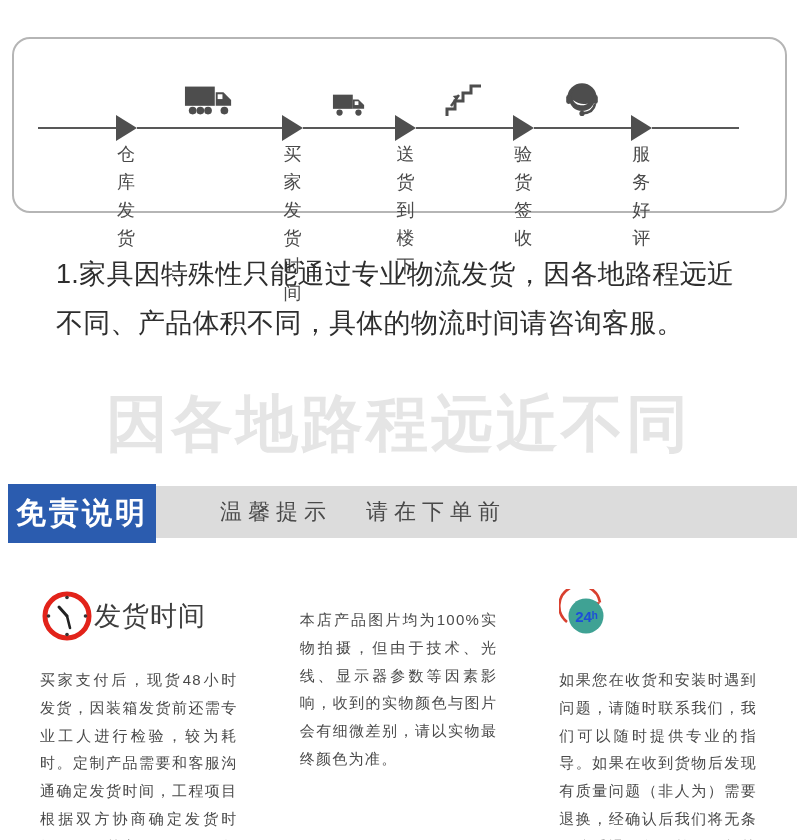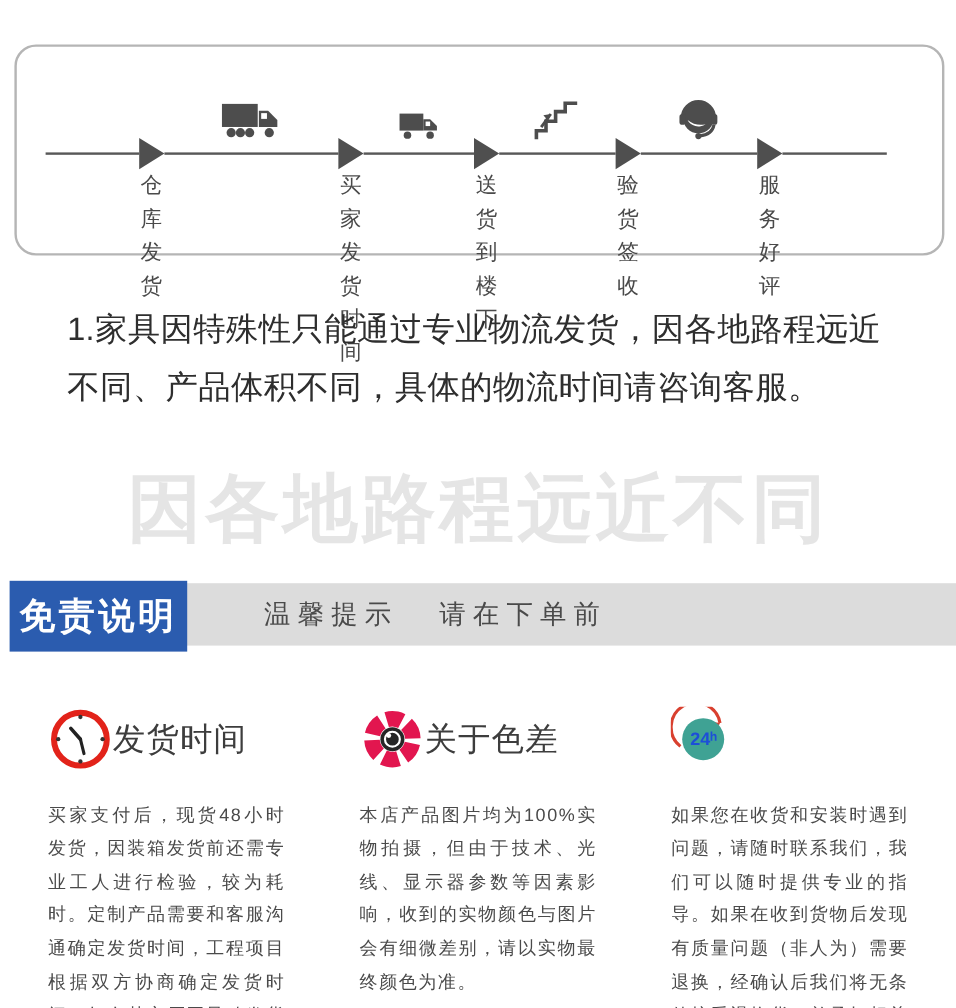--- a/index.html
+++ b/index.html
@@ -183,33 +183,20 @@
             <path d="M27 27 L19 18" stroke="#222" stroke-width="3" stroke-linecap="round"></path>
             <path d="M27 27 L30 39" stroke="#222" stroke-width="2.6" stroke-linecap="round"></path>
           </svg>
         </span>
         <span class="col-title">发货时间</span>
       </div>
       <div class="col-body">买家支付后，现货48小时发货，因装箱发货前还需专业工人进行检验，较为耗时。定制产品需要和客服沟通确定发货时间，工程项目根据双方协商确定发货时间，如有其它原因导致发货延迟，我们会及时和您沟通。</div>
     </div>
 
     <div class="col">
-      <div class="col-head">
-        <span class="icon-wrap">
-          <svg width="54" height="54" viewBox="0 0 54 54">
-            <g transform="rotate(12 27 27)">
-              <circle cx="27" cy="27" r="17" fill="none" stroke="#e2164f" stroke-width="13" stroke-dasharray="13 4.8"></circle>
-            </g>
-            <circle cx="27" cy="27" r="10" fill="#262626"></circle>
-            <circle cx="27" cy="27" r="6.2" fill="none" stroke="#fff" stroke-width="1.8"></circle>
-            <circle cx="24" cy="24" r="2" fill="#fff"></circle>
-          </svg>
-        </span>
-        <span class="col-title">关于色差</span>
-      </div>
       <div class="col-body">本店产品图片均为100%实物拍摄，但由于技术、光线、显示器参数等因素影响，收到的实物颜色与图片会有细微差别，请以实物最终颜色为准。</div>
     </div>
 
     <div class="col">
       <div class="col-head">
         <span class="icon-wrap">
           <svg width="54" height="54" viewBox="0 0 54 54">
             <path d="M8 33 A20.5 20.5 0 1 1 41 13.5" fill="none" stroke="#d9402f" stroke-width="2.6"></path>
             <path d="M41 13.5 l-7 -1 l4.6 6 z" fill="#d9402f"></path>
             <circle cx="27" cy="27" r="17.5" fill="#3fa294"></circle>

